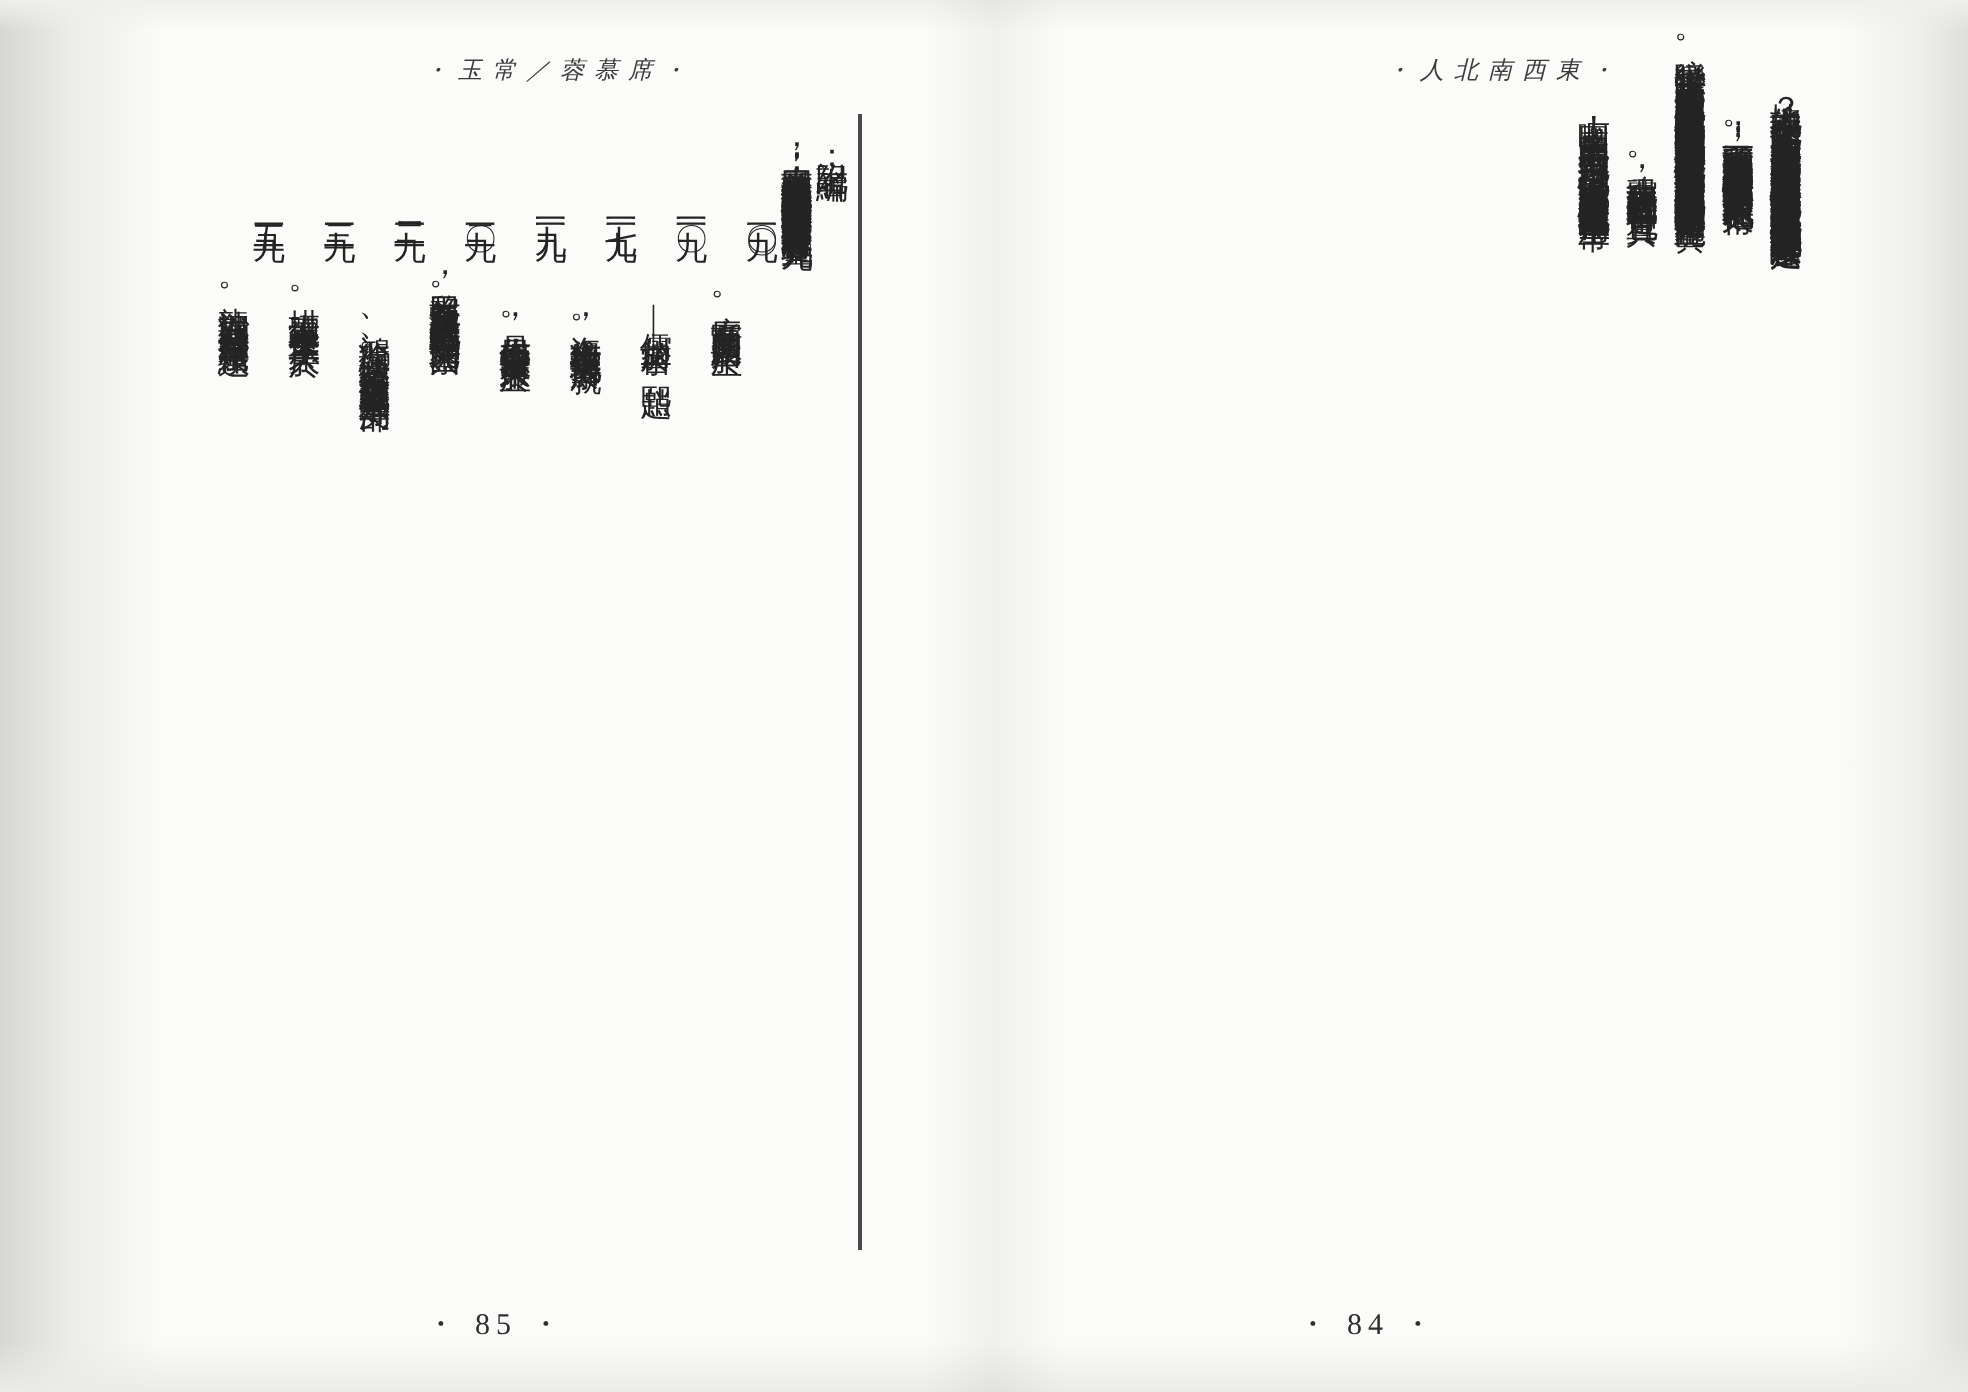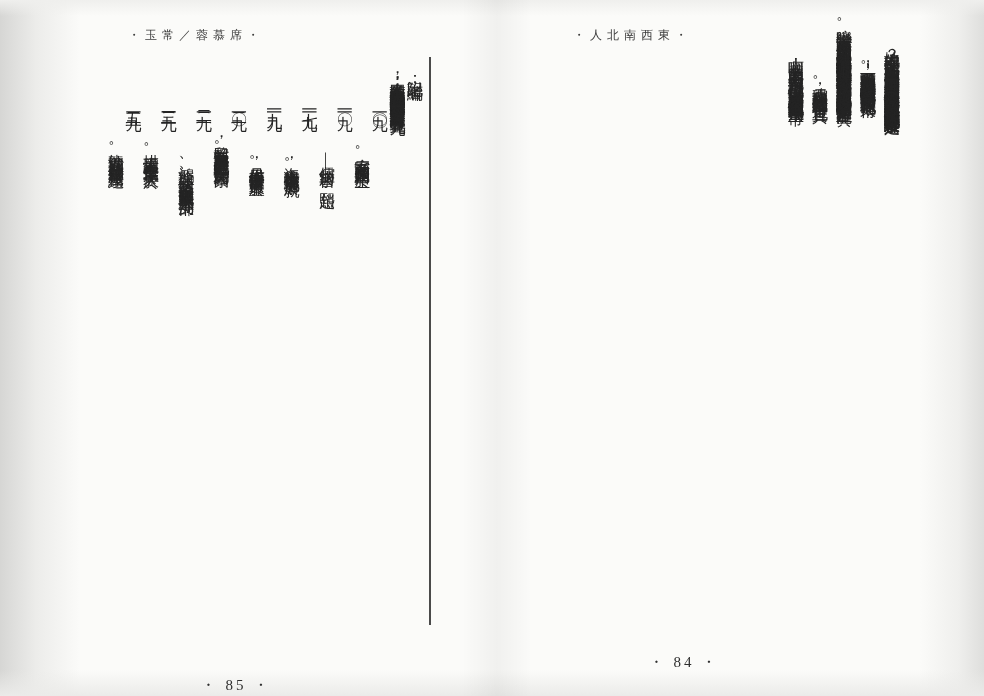--- a/index.html
+++ b/index.html
@@ -16,32 +16,32 @@
   .edge-right{right:0;top:0;width:64px;height:696px;
     background:linear-gradient(270deg,#dededc 0%,#efefed 40%,rgba(251,251,249,0) 100%);}
   .edge-top{left:0;top:0;width:984px;height:16px;
     background:linear-gradient(180deg,#efefed,rgba(251,251,249,0));}
   .edge-bottom{left:0;bottom:0;width:984px;height:26px;
     background:linear-gradient(0deg,#ebebe9,rgba(251,251,249,0));}
   .gutter{left:462px;top:0;width:70px;height:696px;
     background:linear-gradient(90deg,rgba(0,0,0,0) 0%,rgba(0,0,0,0.045) 50%,rgba(0,0,0,0) 100%);}
 
   .running-head{
-    position:absolute;top:27px;width:220px;text-align:left;
-    font-size:12px;letter-spacing:5px;color:#3c3c3c;
+    position:absolute;top:27px;width:220px;text-align:right;
+    font-size:12px;font-style:italic;letter-spacing:5px;color:#3c3c3c;
     white-space:nowrap;
   }
   .rh-left{left:128px;}
-  .rh-right{left:573px;}
+  .rh-right{left:592px;}
 
   .page-num{
     position:absolute;top:653px;width:120px;text-align:center;
     font-size:15px;letter-spacing:3px;color:#2f2f2f;white-space:nowrap;
   }
-  .pn-left{left:176px;margin-top:23px;}
+  .pn-left{left:188px;}
   .pn-right{left:624px;}
 
   .vtext{
     position:absolute;
     writing-mode:vertical-rl;
     text-orientation:mixed;
     color:#242424;
   }
   .vtext p{margin:0;padding:0;}
 

